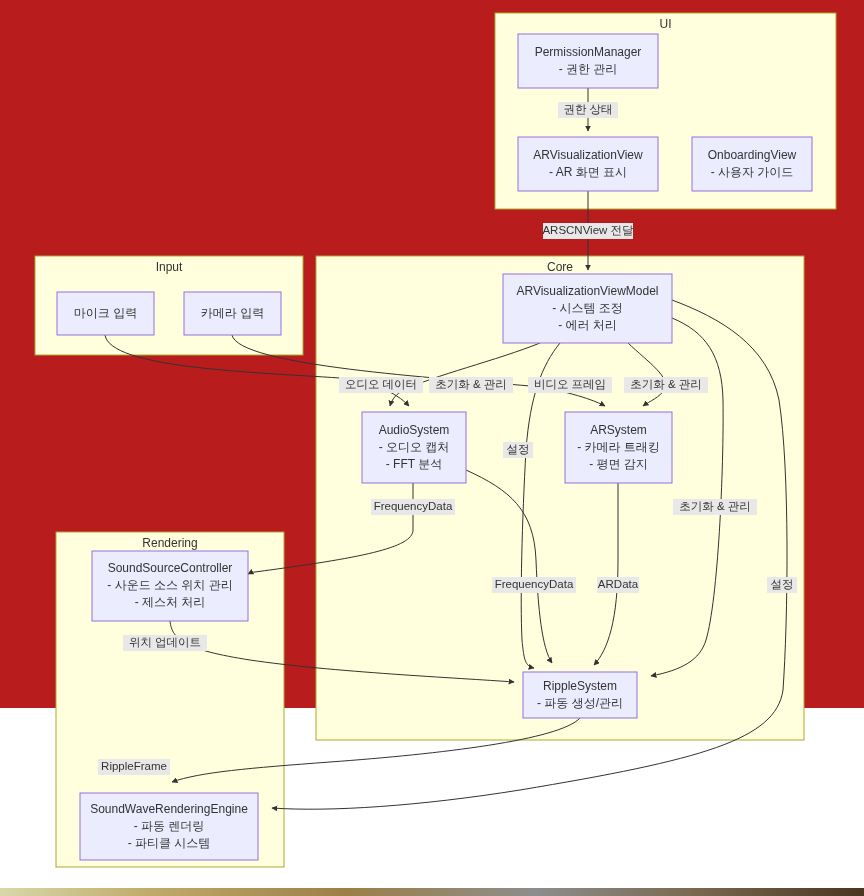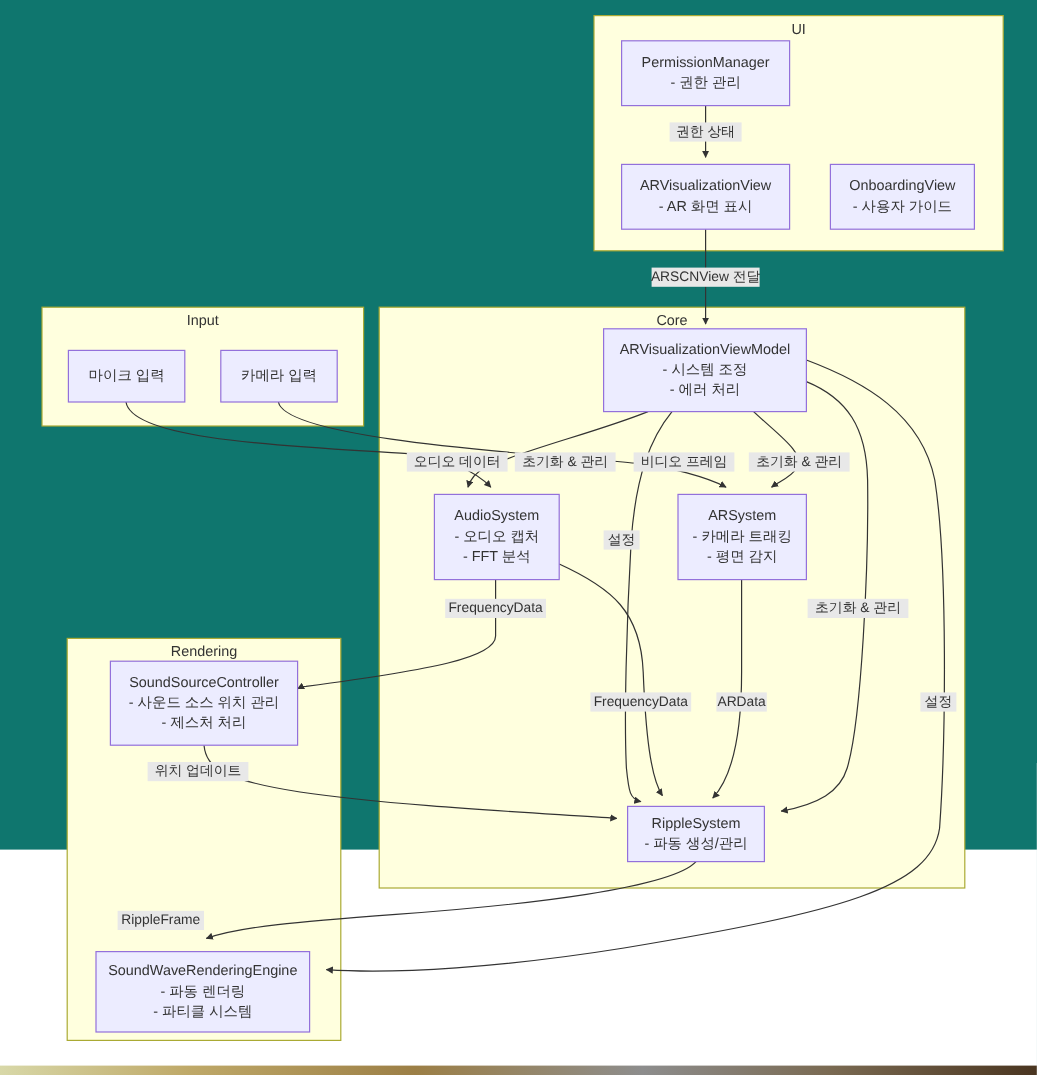--- a/index.html
+++ b/index.html
@@ -10,21 +10,21 @@
   body {
     width: 864px;
     height: 896px;
     overflow: hidden;
     font-family: "Liberation Sans", "DejaVu Sans", sans-serif;
   }
   #canvas {
     position: relative;
     width: 864px;
     height: 708px;
-    background: #0f766e;
+    background: #b91c1c;
   }
   svg#diagram {
     position: absolute;
     left: 0; top: 0;
     width: 864px;
     height: 896px;
     display: block;
   }
   .cluster-rect {
     fill: #ffffde;

